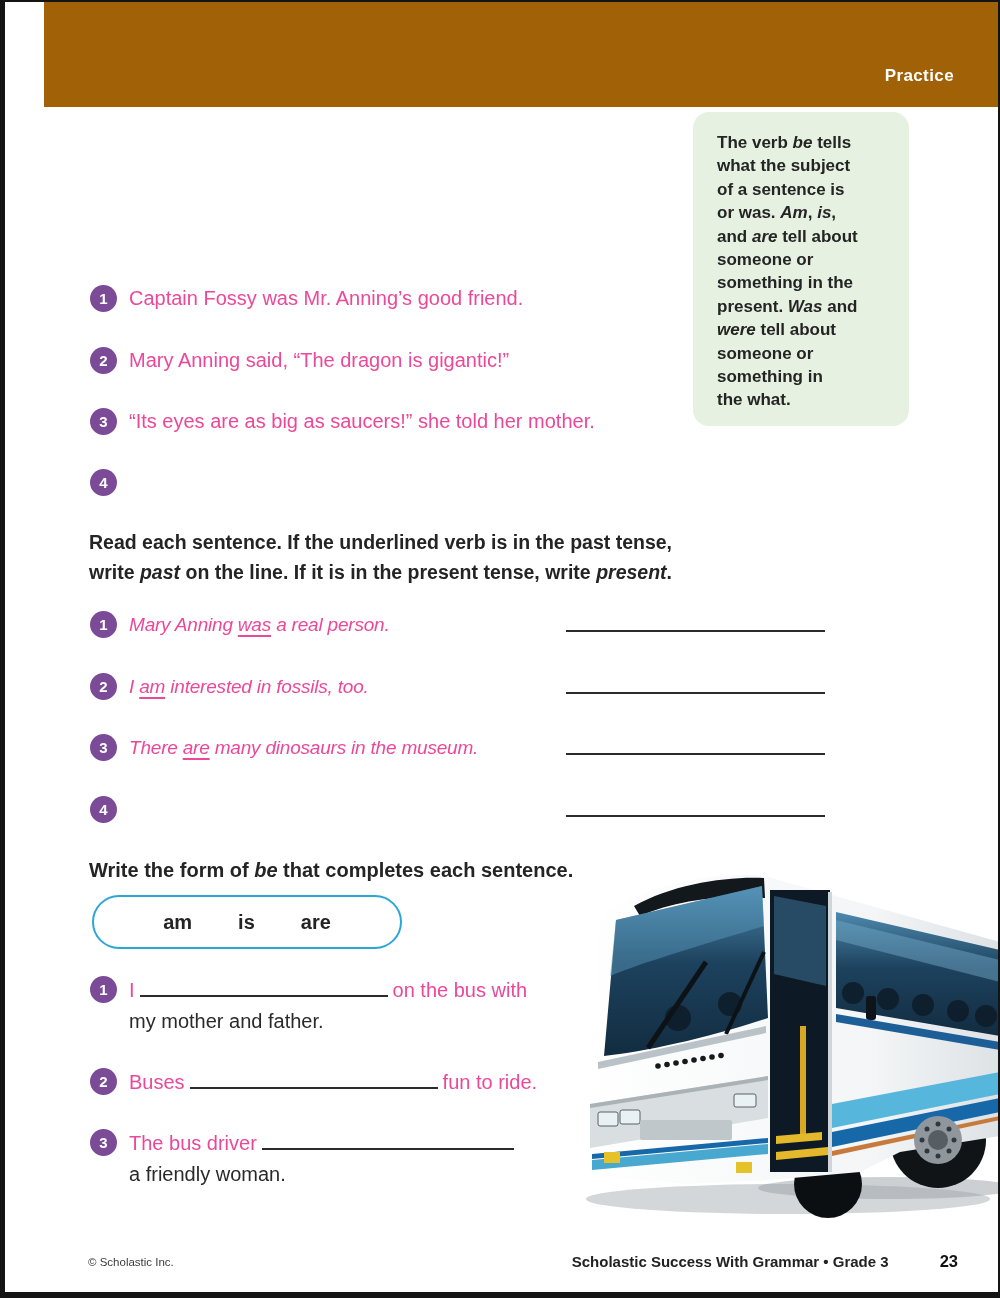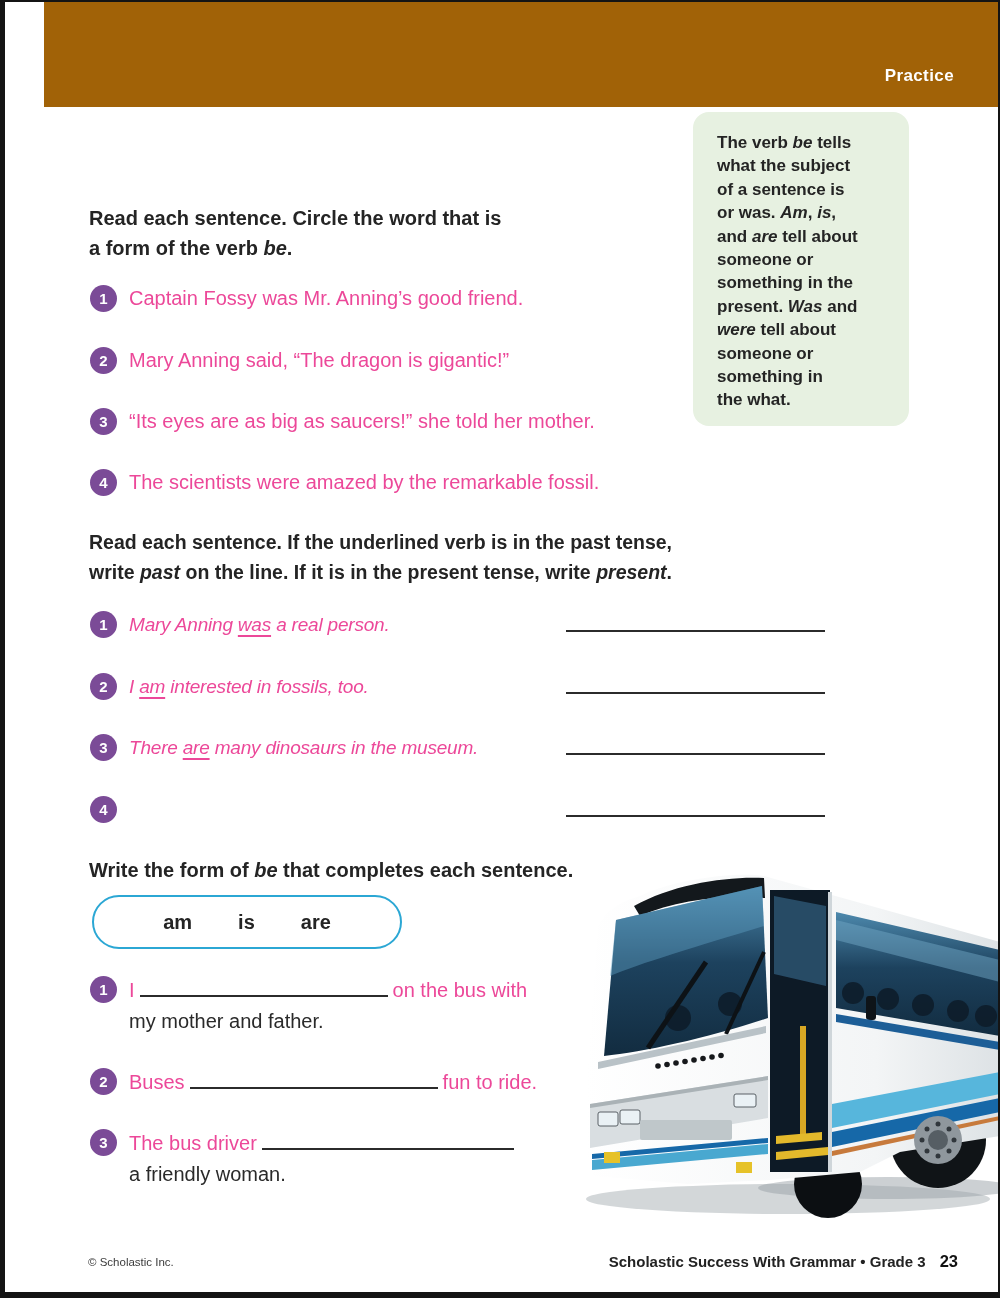--- a/index.html
+++ b/index.html
@@ -41,21 +41,21 @@
   .ans-line{position:absolute;left:476px;top:20px;width:259px;height:0;border-bottom:2.5px solid #2b2b2b;}
 
   .word-bank{position:absolute;left:92px;top:895px;width:310px;height:54px;box-sizing:border-box;
              border:2.5px solid #2ba7d4;border-radius:27px;background:#fff;
              display:flex;align-items:center;justify-content:center;gap:46px;}
   .word-bank span{font-size:20px;font-weight:700;color:#242424;}
 
   .bus{position:absolute;left:578px;top:866px;width:422px;height:352px;}
 
   .footer-left{position:absolute;left:88px;top:1256px;font-size:11.5px;color:#3c3c3c;}
-  .footer-right{position:absolute;right:42px;top:1252px;display:flex;align-items:baseline;gap:14px;}
+  .footer-right{position:absolute;right:42px;top:1252px;display:flex;align-items:baseline;gap:51px;}
   .footer-right .series{font-size:15px;font-weight:600;color:#222;}
   .footer-right .pageno{font-size:16.5px;font-weight:700;color:#111;}
 </style>
 </head>
 <body>
 
 <div class="page">
 
   <div class="header" style="background:#a16207;margin-left:44px;">
     <span class="practice">Practice</span>
@@ -72,40 +72,35 @@
         <div><span>something in the</span></div>
         <div><span>present. </span><span class="b i">Was</span><span> and</span></div>
         <div><span class="b i">were</span><span> tell about</span></div>
         <div><span>someone or</span></div>
         <div><span>something in</span></div>
         <div><span>the what.</span></div>
       </div>
   </div>
 
 
-  <div class="instr" style="top:203px;">
-      <div><span class="b">Read each sentence. Circle the word that is</span></div>
-      <div><span class="b">a form of the verb </span><span class="b i">be</span><span class="b">.</span></div>
-    </div>
 
   <div class="item" style="top:284px;">
     <span class="num" style="background:#7b4b97;">1</span>
     <span class="txt"><span>Captain Fossy was Mr. Anning’s good friend.</span></span>
   </div>
   <div class="item" style="top:346px;">
     <span class="num" style="background:#7b4b97;">2</span>
     <span class="txt"><span>Mary Anning said, “The dragon is gigantic!”</span></span>
   </div>
   <div class="item" style="top:407px;">
     <span class="num" style="background:#7b4b97;">3</span>
     <span class="txt"><span>“Its eyes are as big as saucers!” she told her mother.</span></span>
   </div>
   <div class="item" style="top:468px;">
     <span class="num" style="background:#7b4b97;">4</span>
-    <span class="txt"><span>The scientists were amazed by the remarkable fossil.</span></span>
   </div>
 
   <div class="instr s2" style="top:527px;">
       <div><span class="b">Read each sentence. If the underlined verb is in the past tense,</span></div>
       <div><span class="b">write </span><span class="b i">past</span><span class="b"> on the line. If it is in the present tense, write </span><span class="b i">present</span><span class="b">.</span></div>
     </div>
 
   <div class="item s2" style="top:610px;">
     <span class="num" style="background:#7b4b97;">1</span>
     <span class="txt"><span>Mary Anning </span><span class="u">was</span><span> a real person.</span></span>

